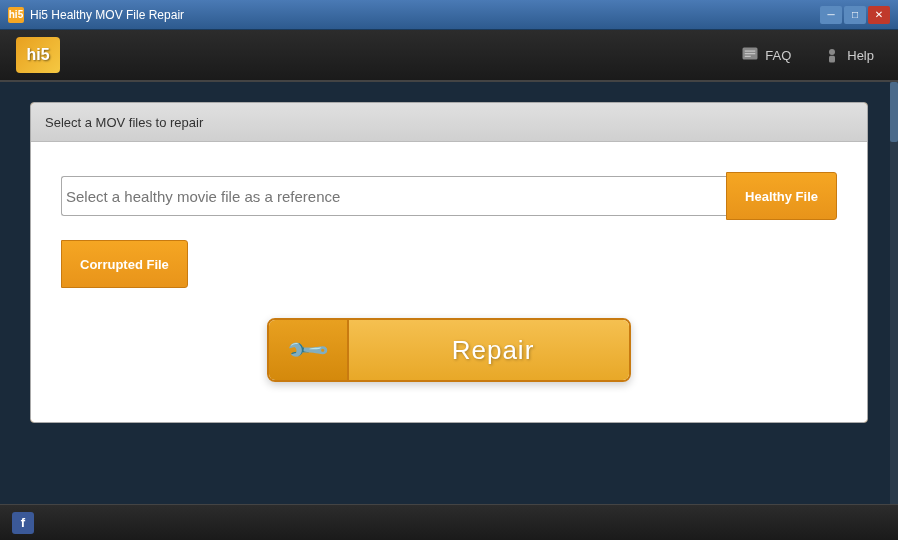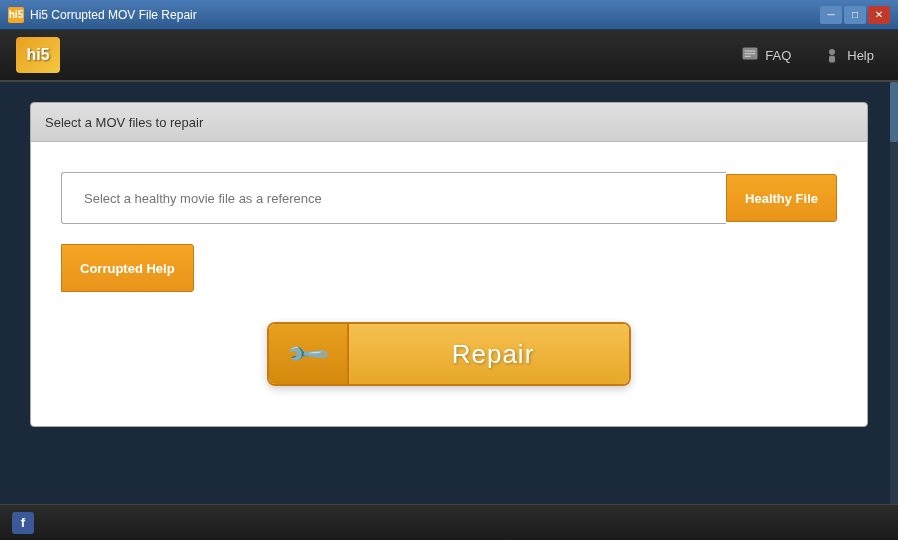--- a/index.html
+++ b/index.html
@@ -155,26 +155,26 @@
     
     .file-row {
       display: flex;
       align-items: center;
       width: 100%;
       gap: 0;
     }
 
     .file-input {
       flex: 1;
-      height: 52px;
+      height: 40px;
       border: 1px solid #aaa;
       border-right: none;
       border-radius: 3px 0 0 3px;
-      padding: 0 22px;
-      font-size: 13px;
+      padding: 0 4px;
+      font-size: 15px;
       color: #3a7ad4;
       outline: none;
       background: white;
     }
 
     .file-btn {
       height: 48px;
       padding: 0 18px;
       background: linear-gradient(to bottom, #f5a623, #e8941a);
       border: 1px solid #c87a10;
@@ -277,21 +277,21 @@
     }
   </style>
 </head>
 <body>
 
 <div class="title-bar">
   <div class="title-bar-left">
     <div class="title-bar-icon">
       <span>hi5</span>
     </div>
-    <span class="title-bar-text">Hi5 Corrupted MOV File Repair</span>
+    <span class="title-bar-text">Hi5 Healthy MOV File Repair</span>
   </div>
   <div class="title-bar-controls">
     <button class="title-btn title-btn-min">─</button>
     <button class="title-btn title-btn-max">□</button>
     <button class="title-btn title-btn-close">✕</button>
   </div>
 </div>
 
 <div class="nav-bar">
   <div class="logo">
@@ -323,21 +323,21 @@
       <span class="panel-header-text">Select a MOV files to repair</span>
     </div>
     <div class="panel-body">
 
       <div class="file-row">
         <input class="file-input" type="text" readonly="" placeholder="Select a healthy movie file as a reference" style="">
         <button class="file-btn">Healthy File</button>
       </div>
 
       <div class="file-row">
-        <button class="file-btn">Corrupted Help</button>
+        <button class="file-btn">Corrupted File</button>
       </div>
 
       <div class="repair-section">
         <div class="repair-btn">
           <div class="repair-btn-icon">
             <span class="wrench-icon">🔧</span>
           </div>
           <div class="repair-btn-label">Repair</div>
         </div>
       </div>

